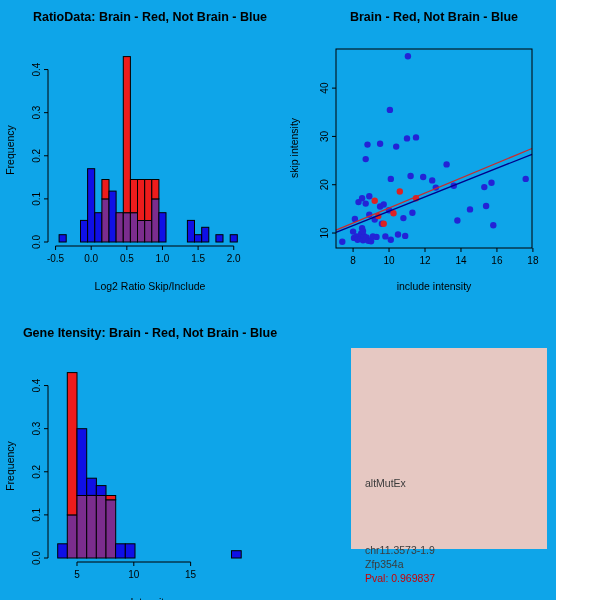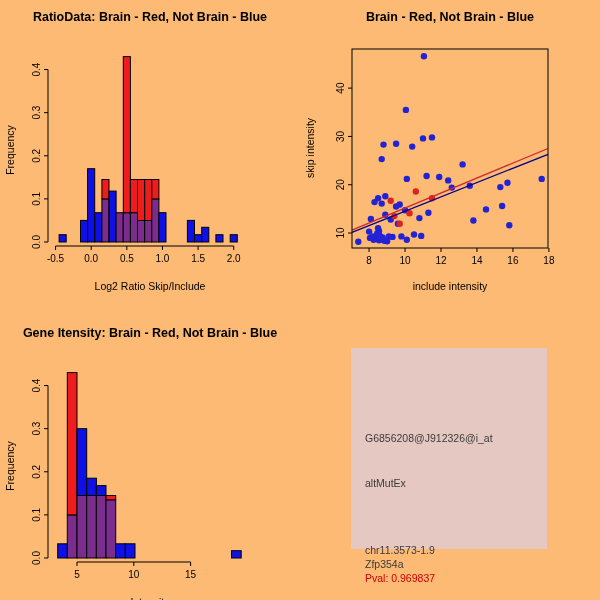--- a/index.html
+++ b/index.html
@@ -1,19 +1,19 @@
 <!DOCTYPE html>
 <html><head>
 <meta charset="utf-8">
 <style>
   html,body{margin:0;padding:0;background:#ffffff;}
-  #screen{position:relative;width:600px;height:600px;background:#fdba74;overflow:hidden;
+  #screen{position:relative;width:556px;height:600px;background:#0ea5e9;overflow:hidden;
           font-family:"Liberation Sans","DejaVu Sans",sans-serif;}
   .panel{position:absolute;width:300px;height:300px;}
-  #p-ratio{left:0;top:0;} #p-scatter{left:300px;top:0;}
+  #p-ratio{left:0;top:0;} #p-scatter{left:284px;top:0;}
   #p-gene{left:0;top:316px;} #p-info{left:300px;top:300px;}
   svg{display:block;}
   svg text{font-family:"Liberation Sans","DejaVu Sans",sans-serif;fill:#000;}
   .title{font-size:12.5px;font-weight:bold;text-anchor:middle;}
   .axlabel{font-size:10.5px;text-anchor:middle;}
   .tick-label{font-size:10px;text-anchor:middle;}
   .info-box{position:absolute;left:51px;top:48px;width:196px;height:201px;}
   .info-line{position:absolute;left:14px;font-size:10.5px;color:#3b3b3b;white-space:nowrap;}
 </style>
 </head>
@@ -211,21 +211,20 @@
           <line x1="48" y1="112.66666666666669" x2="44" y2="112.66666666666669" stroke="#000000"></line>
           <text x="37" y="112.66666666666669" class="tick-label" transform="rotate(-90 37 112.66666666666669)" dominant-baseline="middle">0.3</text>
           <line x1="48" y1="69.55555555555554" x2="44" y2="69.55555555555554" stroke="#000000"></line>
           <text x="37" y="69.55555555555554" class="tick-label" transform="rotate(-90 37 69.55555555555554)" dominant-baseline="middle">0.4</text>
         </g>
     </svg>
   </div>
 
   <div class="panel" id="p-info">
     <div class="info-box" style="background: rgb(230, 200, 194);">
-      <div class="info-line" style="top: 84px; color: rgb(59, 59, 59);">G6856208@J912326@i_at</div>
       <div class="info-line" style="top: 129px; color: rgb(59, 59, 59);">altMutEx</div>
       <div class="info-line" style="top: 174px; color: rgb(59, 59, 59); margin-top: 36px;">Zfp354a</div>
       <div class="info-line" style="top: 196px; color: rgb(59, 59, 59);">chr11.3573-1.9</div>
       <div class="info-line" style="top: 224px; color: rgb(204, 0, 0);">Pval: 0.969837</div>
     </div>
   </div>
 
 </div>
 
 </body></html>

